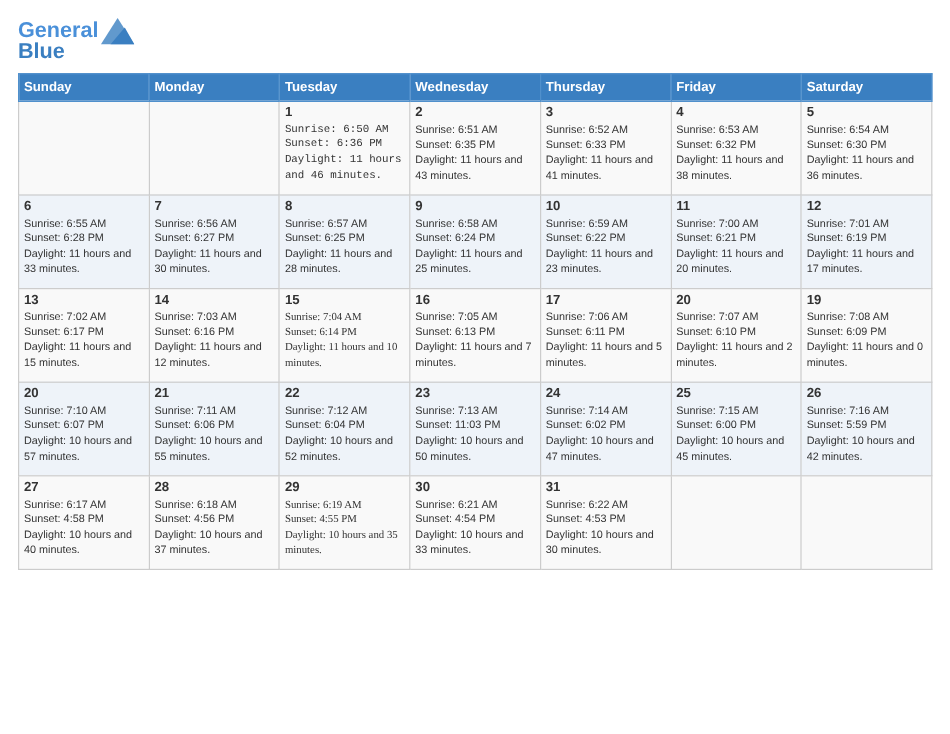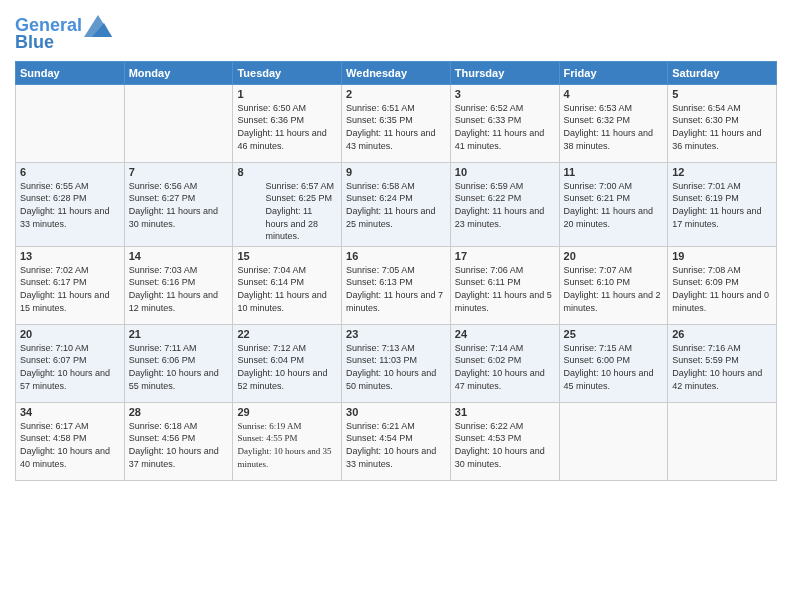--- a/index.html
+++ b/index.html
@@ -129,21 +129,21 @@
           <th>Friday</th>
           <th>Saturday</th>
         </tr>
     </thead>
     <tbody>
     <tr>
           <td></td>
           <td></td>
           <td>
             <span class="day-number">1</span>
-            <div class="day-info" style="white-space: pre-line;">Sunrise: 6:50 AM
+            <div class="day-info" style="white-space: pre-line; font-family: Liberation Mono, monospace;">Sunrise: 6:50 AM
 Sunset: 6:36 PM
 Daylight: 11 hours and 46 minutes.</div>
           </td>
           <td>
             <span class="day-number">2</span>
             <div class="day-info" style="white-space: pre-line;">Sunrise: 6:51 AM
 Sunset: 6:35 PM
 Daylight: 11 hours and 43 minutes.</div>
           </td>
           <td>
@@ -173,21 +173,21 @@
 Daylight: 11 hours and 33 minutes.</div>
           </td>
           <td>
             <span class="day-number">7</span>
             <div class="day-info" style="white-space: pre-line;">Sunrise: 6:56 AM
 Sunset: 6:27 PM
 Daylight: 11 hours and 30 minutes.</div>
           </td>
           <td>
             <span class="day-number">8</span>
-            <div class="day-info" style="white-space: pre-line; margin-left: 28px;">Sunrise: 6:57 AM
+            <div class="day-info" style="white-space: pre-line;">Sunrise: 6:57 AM
 Sunset: 6:25 PM
 Daylight: 11 hours and 28 minutes.</div>
           </td>
           <td>
             <span class="day-number">9</span>
             <div class="day-info" style="white-space: pre-line;">Sunrise: 6:58 AM
 Sunset: 6:24 PM
 Daylight: 11 hours and 25 minutes.</div>
           </td>
           <td>
@@ -217,21 +217,21 @@
 Daylight: 11 hours and 15 minutes.</div>
           </td>
           <td>
             <span class="day-number">14</span>
             <div class="day-info" style="white-space: pre-line;">Sunrise: 7:03 AM
 Sunset: 6:16 PM
 Daylight: 11 hours and 12 minutes.</div>
           </td>
           <td>
             <span class="day-number">15</span>
-            <div class="day-info" style="white-space: pre-line;">Sunrise: 7:04 AM
+            <div class="day-info" style="white-space: pre-line; font-family: Liberation Serif, serif;">Sunrise: 7:04 AM
 Sunset: 6:14 PM
 Daylight: 11 hours and 10 minutes.</div>
           </td>
           <td>
             <span class="day-number">16</span>
             <div class="day-info" style="white-space: pre-line;">Sunrise: 7:05 AM
 Sunset: 6:13 PM
 Daylight: 11 hours and 7 minutes.</div>
           </td>
           <td>
@@ -292,21 +292,21 @@
           </td>
           <td>
             <span class="day-number">26</span>
             <div class="day-info" style="white-space: pre-line;">Sunrise: 7:16 AM
 Sunset: 5:59 PM
 Daylight: 10 hours and 42 minutes.</div>
           </td>
         </tr>
         <tr>
           <td>
-            <span class="day-number">34</span>
+            <span class="day-number">27</span>
             <div class="day-info" style="white-space: pre-line;">Sunrise: 6:17 AM
 Sunset: 4:58 PM
 Daylight: 10 hours and 40 minutes.</div>
           </td>
           <td>
             <span class="day-number">28</span>
             <div class="day-info" style="white-space: pre-line;">Sunrise: 6:18 AM
 Sunset: 4:56 PM
 Daylight: 10 hours and 37 minutes.</div>
           </td>

